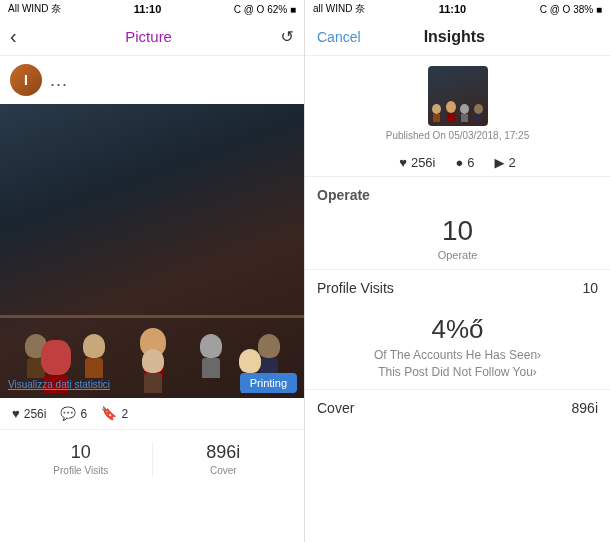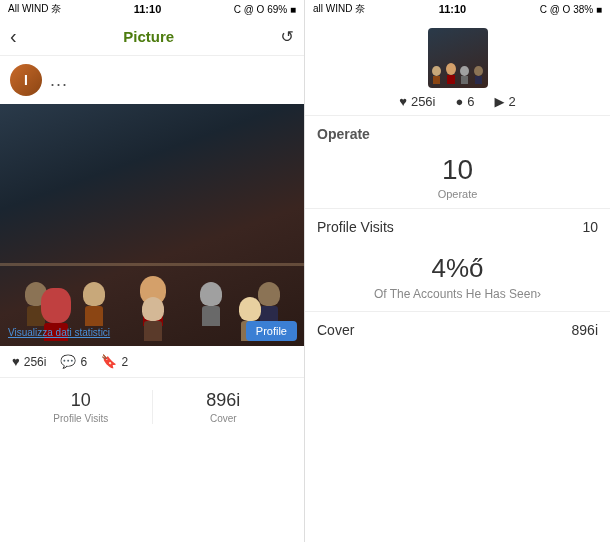--- a/index.html
+++ b/index.html
@@ -35,21 +35,21 @@
 
     .left-header {
       display: flex;
       align-items: center;
       justify-content: space-between;
       padding: 6px 10px;
       height: 38px;
       border-bottom: 1px solid #eee;
     }
     .back-arrow { font-size: 20px; color: #333; }
-    .header-title { font-size: 15px; font-weight: 700; color: #4d7c0f; }
+    .header-title { font-size: 15px; font-weight: 400; color: #a21caf; }
     .refresh-icon { font-size: 16px; color: #333; }
 
     .user-row {
       display: flex;
       align-items: center;
       padding: 8px 10px;
       gap: 8px;
     }
     .user-avatar {
       width: 32px;
@@ -62,21 +62,21 @@
       color: #fff;
       font-size: 14px;
       font-weight: bold;
       overflow: hidden;
     }
     .user-name { font-size: 14px; font-weight: 600; color: #222; flex: 1; }
     .more-dots { font-size: 18px; color: #555; letter-spacing: 1px; }
 
     .post-image {
       width: 305px;
-      height: 242px;
+      height: 294px;
       background: linear-gradient(160deg, #2a3a4a 0%, #1a2530 30%, #3a2520 60%, #2a1a15 100%);
       position: relative;
       overflow: hidden;
       flex-shrink: 0;
     }
 
     
     .figures-shelf {
       position: absolute;
       top: 20px;
@@ -294,21 +294,21 @@
     }
   </style>
 </head>
 <body>
 
 <div class="left-panel">
 
   <div class="left-status-bar">
     <span>All WIND 奈</span>
     <span style="font-weight:600;font-size:11px;">11:10</span>
-    <span>C @ O 69% ■</span>
+    <span>C @ O 62% ■</span>
   </div>
 
   <div class="left-header">
     <span class="back-arrow">‹</span>
     <span class="header-title">Picture</span>
     <span class="refresh-icon">↺</span>
   </div>
 
   <div class="user-row">
     <div class="user-avatar">I</div>
@@ -350,21 +350,21 @@
         <div class="figure-head"></div>
         <div class="figure-body"></div>
       </div>
       <div class="figure fig-b3">
         <div class="figure-head"></div>
         <div class="figure-body"></div>
       </div>
     </div>
 
     <span class="visualizza-link">Visualizza dati statistici</span>
-    <button class="promuovi-btn">Profile</button>
+    <button class="promuovi-btn">Printing</button>
   </div>
 
   <div class="post-stats">
     <div class="stat-item">
       <span class="stat-icon">♥</span>
       <span>256i</span>
     </div>
     <div class="stat-item">
       <span class="stat-icon">💬</span>
       <span>6</span>
@@ -388,20 +388,25 @@
 </div>
 
 <div class="right-panel">
 
   <div class="right-status-bar">
     <span>all WIND 奈</span>
     <span style="font-weight:600;font-size:11px;">11:10</span>
     <span>C @ O 38% ■</span>
   </div>
 
+  <div class="right-header">
+    <span class="cancel-btn">Cancel</span>
+    <span class="insights-title">Insights</span>
+    <span style="width:50px;"></span>
+  </div>
 
   <div class="insights-image-wrap">
     <div class="thumb-img">
 
       <div style="display:flex;align-items:flex-end;height:100%;padding:4px;gap:3px;background:linear-gradient(160deg,#2a3a4a,#3a2520);">
         <div style="flex:1;display:flex;flex-direction:column;align-items:center;">
           <div style="width:9px;height:10px;border-radius:50%;background:#c8a87a;"></div>
           <div style="width:7px;height:8px;background:#8B4513;"></div>
         </div>
         <div style="flex:1;display:flex;flex-direction:column;align-items:center;">
@@ -413,20 +418,21 @@
           <div style="width:7px;height:8px;background:#696969;"></div>
         </div>
         <div style="flex:1;display:flex;flex-direction:column;align-items:center;">
           <div style="width:9px;height:10px;border-radius:50%;background:#8B7355;"></div>
           <div style="width:7px;height:8px;background:#2a2a4a;"></div>
         </div>
       </div>
     </div>
   </div>
 
+  <div class="published-date">Published On 05/03/2018, 17:25</div>
 
   <div class="insights-stats-row">
     <div class="ins-stat">
       <span>♥</span>
       <span>256i</span>
     </div>
     <div class="ins-stat">
       <span>●</span>
       <span>6</span>
     </div>
@@ -441,20 +447,21 @@
   <div class="big-number-label">Operate</div>
 
   <div class="metric-row">
     <span class="metric-row-label">Profile Visits</span>
     <span class="metric-row-value">10</span>
   </div>
 
   <div class="suggest-pct">4%ő</div>
   <div class="suggest-sub">
     <div>Of The Accounts He Has Seen›</div>
+    <div>This Post Did Not Follow You›</div>
   </div>
 
 
   <div class="metric-row">
     <span class="metric-row-label">Cover</span>
     <span class="metric-row-value">896i</span>
   </div>
 
 </div>
 

